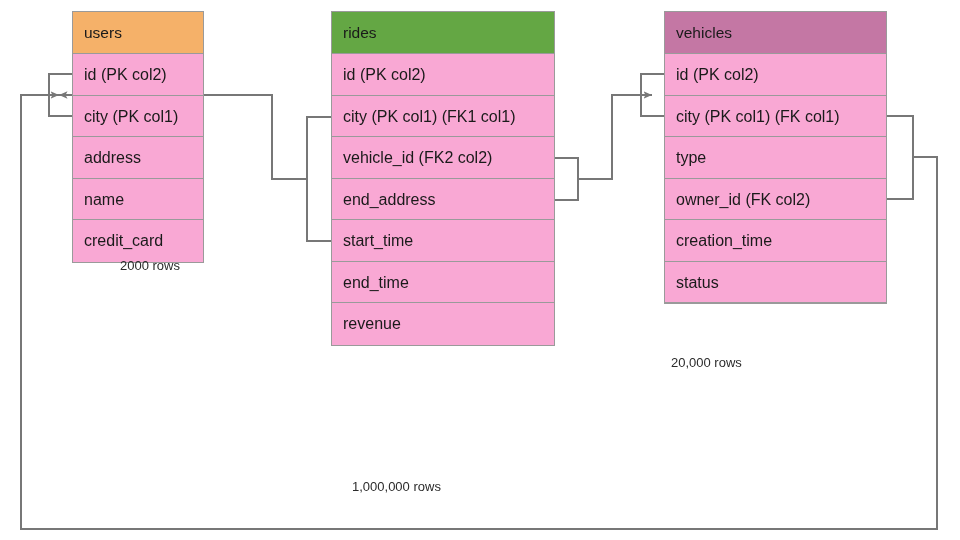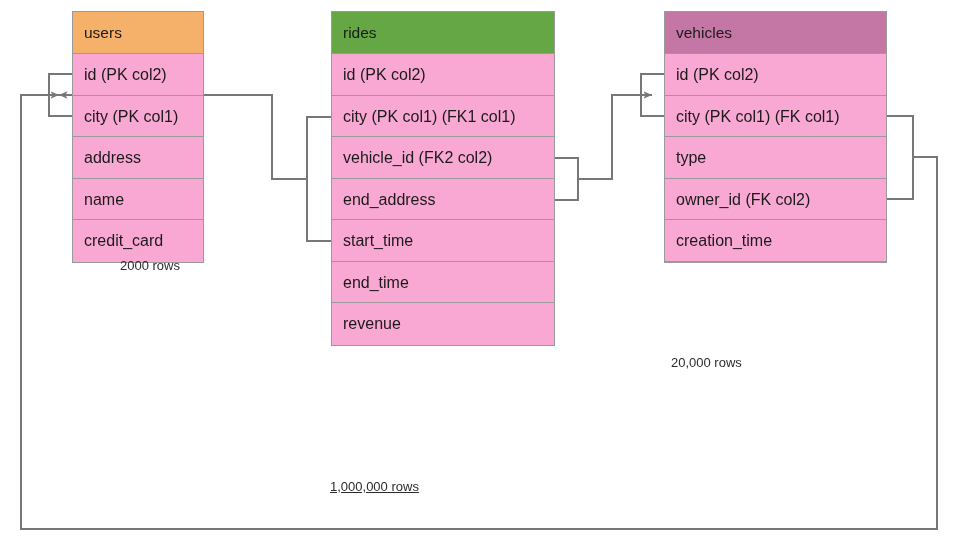--- a/index.html
+++ b/index.html
@@ -106,25 +106,26 @@
   <div class="entity" style="left:331px; top:11px; width:224px;">
     <div class="entity-header" style="background:#64A744;">rides</div>
     <div class="field">id (PK col2)</div>
     <div class="field">city (PK col1) (FK1 col1)</div>
     <div class="field">vehicle_id (FK2 col2)</div>
     <div class="field">end_address</div>
     <div class="field">start_time</div>
     <div class="field">end_time</div>
     <div class="field last">revenue</div>
   </div>
-  <div class="rowcount" style="left:330px; top:479px;text-decoration:underline;">1,000,000 rows</div>
+  <div class="rowcount" style="left:352px; top:479px;">1,000,000 rows</div>
 
   <div class="entity" style="left:664px; top:11px; width:223px;">
     <div class="entity-header" style="background:#C477A4;">vehicles</div>
     <div class="field">id (PK col2)</div>
     <div class="field">city (PK col1) (FK col1)</div>
     <div class="field">type</div>
     <div class="field">owner_id (FK col2)</div>
     <div class="field">creation_time</div>
+    <div class="field">status</div>
   </div>
   <div class="rowcount" style="left:671px; top:355px;">20,000 rows</div>
 
 </div>
 
 </body></html>

